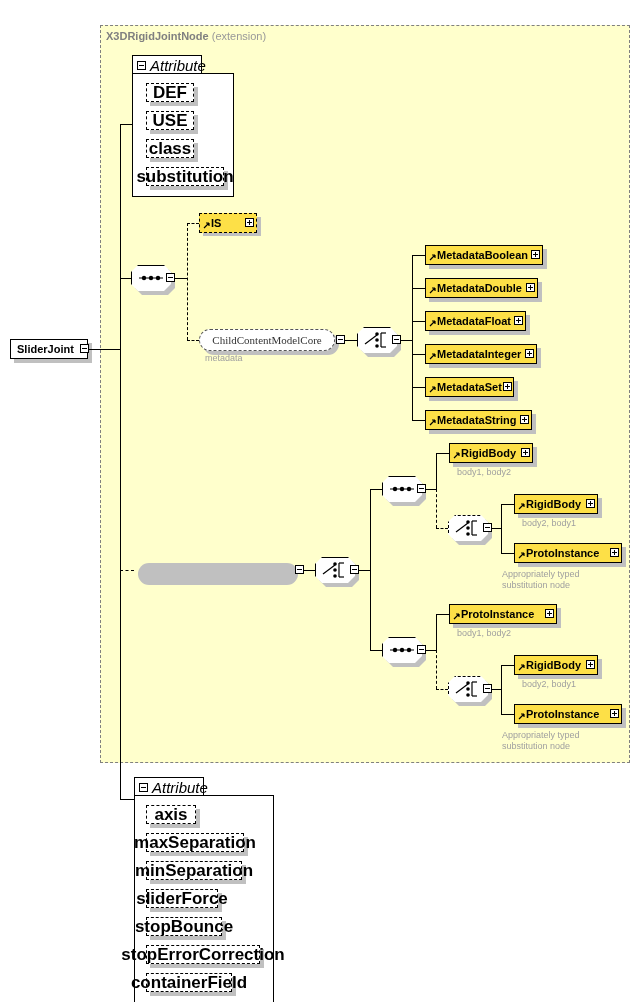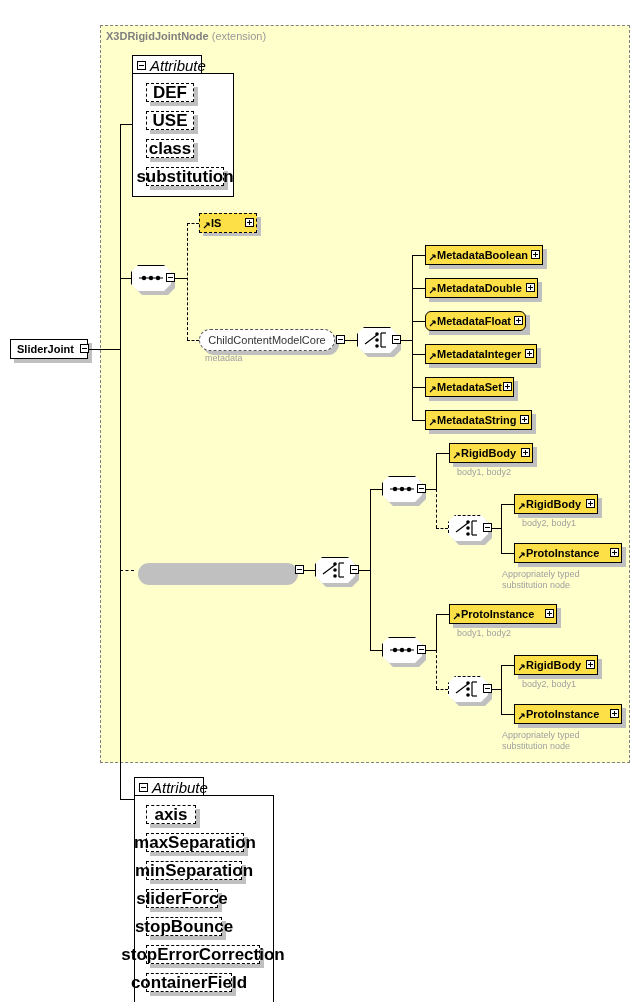--- a/index.html
+++ b/index.html
@@ -147,21 +147,21 @@
   <div class="shadow" style="left:203px;top:198px;width:58px;height:19px;"></div>
   <div class="node dashed" style="left:199px;top:194px;width:58px;">
     <svg class="arrow-ic" viewBox="0 0 7 7">
       <path d="M1 6 L6 1 M6 1 L3 1 M6 1 L6 4" stroke="#000" stroke-width="1.2" fill="none"></path>
     </svg>
     <span>IS</span>
   </div>
   <div class="tog plus" style="left:245px;top:199px;"></div>
 
   <div class="shadow" style="left:203px;top:314px;width:136px;height:22px;border-radius:11px;"></div>
-  <div class="capsule" style="left:199px;top:310px;width:136px;">
+  <div class="capsule" style="left:199px;top:310px;width:136px;font-family:Liberation Serif, serif;">
     <span>ChildContentModelCore</span>
   </div>
   <div class="cap" style="left:205px;top:334px;">
     <span>metadata</span>
   </div>
   <div class="tog" style="left:336px;top:316px;"></div>
   <div class="h" style="left:345px;top:321px;width:13px;"></div>
 
   <div class="comp" style="left:357px;top:308px;">
     <div class="octsh"></div>
@@ -199,21 +199,21 @@
   <div class="shadow" style="left:429px;top:263px;width:113px;height:20px;"></div>
   <div class="node" style="left:425px;top:259px;width:113px;">
     <svg class="arrow-ic" viewBox="0 0 7 7">
       <path d="M1 6 L6 1 M6 1 L3 1 M6 1 L6 4" stroke="#000" stroke-width="1.2" fill="none"></path>
     </svg>
     <span>MetadataDouble</span>
   </div>
   <div class="tog plus" style="left:526px;top:264px;"></div>
 
   <div class="shadow" style="left:429px;top:296px;width:101px;height:20px;"></div>
-  <div class="node" style="left:425px;top:292px;width:101px;border-radius:6px;">
+  <div class="node" style="left:425px;top:292px;width:101px;">
     <svg class="arrow-ic" viewBox="0 0 7 7">
       <path d="M1 6 L6 1 M6 1 L3 1 M6 1 L6 4" stroke="#000" stroke-width="1.2" fill="none"></path>
     </svg>
     <span>MetadataFloat</span>
   </div>
   <div class="tog plus" style="left:514px;top:297px;"></div>
 
   <div class="shadow" style="left:429px;top:329px;width:112px;height:20px;"></div>
   <div class="node" style="left:425px;top:325px;width:112px;">
     <svg class="arrow-ic" viewBox="0 0 7 7">

